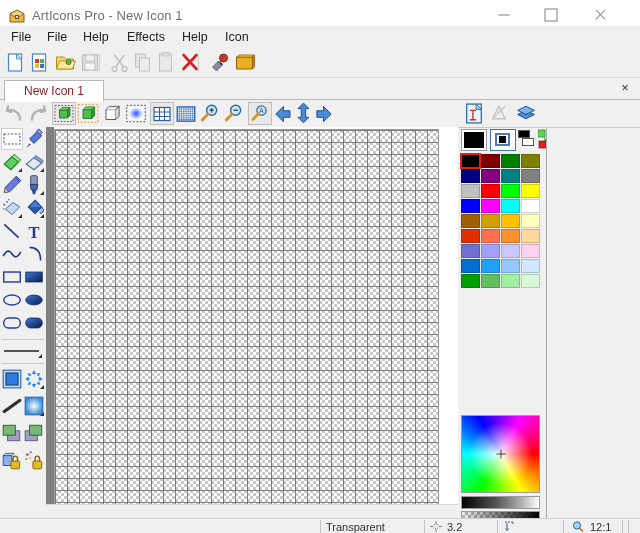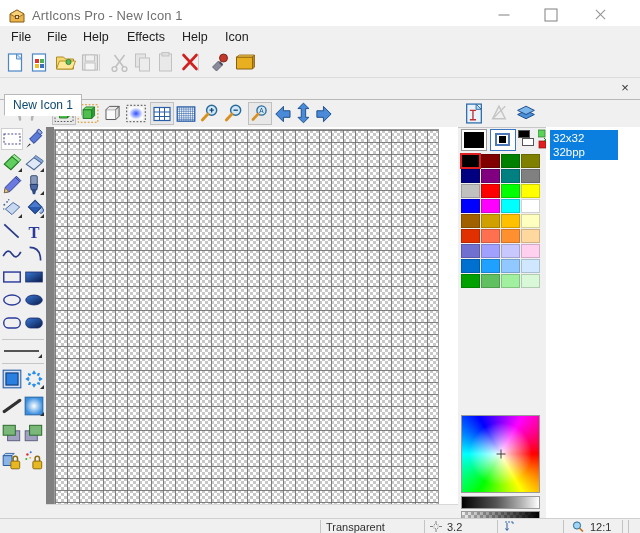--- a/index.html
+++ b/index.html
@@ -33,23 +33,23 @@
 
   
   .toolbar1{position:absolute;left:0;top:48px;width:640px;height:29px;background:#f0f0f0;
      border-bottom:1px solid #dcdcdc;}
   .tb1-btn{position:absolute;top:3px;width:24px;height:23px;cursor:default;}
   .tb-sep{position:absolute;top:6px;width:1px;height:17px;background:#cfcfcf;}
 
   
   .tabbar{position:absolute;left:0;top:78px;width:640px;height:22px;background:#f0f0f0;}
   .tabbar:after{content:"";position:absolute;left:0;bottom:0;width:640px;height:1px;background:#b8b8b8;}
-  .doctab{position:absolute;left:4px;top:16px;height:20px;padding:0 8px;line-height:20px;
+  .doctab{position:absolute;left:4px;top:2px;height:20px;padding:0 19px;line-height:20px;
      background:#ffffff;border:1px solid #b8b8b8;border-bottom:1px solid #ffffff;
-     font-size:12px;color:#0c4a6e;z-index:2;cursor:default;white-space:nowrap;}
+     font-size:12px;color:#7f1d1d;z-index:2;cursor:default;white-space:nowrap;}
   .tabclose{position:absolute;right:8px;top:3px;width:14px;height:14px;cursor:default;
      font-size:13px;line-height:14px;text-align:center;color:#333;}
 
   
   .toolbar2{position:absolute;left:0;top:100px;width:640px;height:27px;background:#f0f0f0;
      border-bottom:1px solid #c8c8c8;}
   .tb2-btn{position:absolute;top:2px;width:24px;height:23px;cursor:default;}
   .tb2-btn.active{background:#e8e8e8;border:1px solid #c0c0c0;box-sizing:border-box;}
 
   
@@ -510,26 +510,20 @@
         </svg></div>
       <div class="rtb-btn" style="left: 30px; filter: grayscale(1) opacity(0.6);"><svg viewBox="0 0 22 22" width="100%" height="100%">
           <path d="M10 4 L16 16 H4 Z" fill="none" stroke="#a8a8a8" stroke-width="1.4"></path>
           <path d="M4 16 L16 4" stroke="#a8a8a8" stroke-width="1.2"></path>
         </svg></div>
       <div class="rtb-btn" style="left: 56px;"><svg viewBox="0 0 22 22" width="100%" height="100%">
           <path d="M3 12 l8 -4 8 4 -8 4 z" fill="#4a8fd8" stroke="#1a4a8a" stroke-width=".9"></path>
           <path d="M3 8 l8 -4 8 4 -8 4 z" fill="#7ab4e8" stroke="#1a4a8a" stroke-width=".9"></path>
         </svg></div>
     </div>
-  <div class="rightpanel">
-    <div class="icon-entry">
-      <div>32x32</div>
-      <div>32bpp</div>
-    </div>
-  </div>
 
   <div class="statusbar">
     <div class="st-sep" style="left:320px;"></div>
     <div class="st-cell" style="left:326px;">Transparent</div>
     <div class="st-sep" style="left:424px;"></div>
     <svg class="st-icon" style="left:430px;" viewBox="0 0 12 11">
       <path d="M6 0 V3 M6 8 V11 M0 5.5 H3 M9 5.5 H12" stroke="#808080" stroke-width="1" fill="none"></path>
       <rect x="4" y="3.5" width="4" height="4" fill="none" stroke="#808080" stroke-width=".8" stroke-dasharray="1 1"></rect>
     </svg>
     <div class="st-cell" style="left:447px;">3.2</div>

